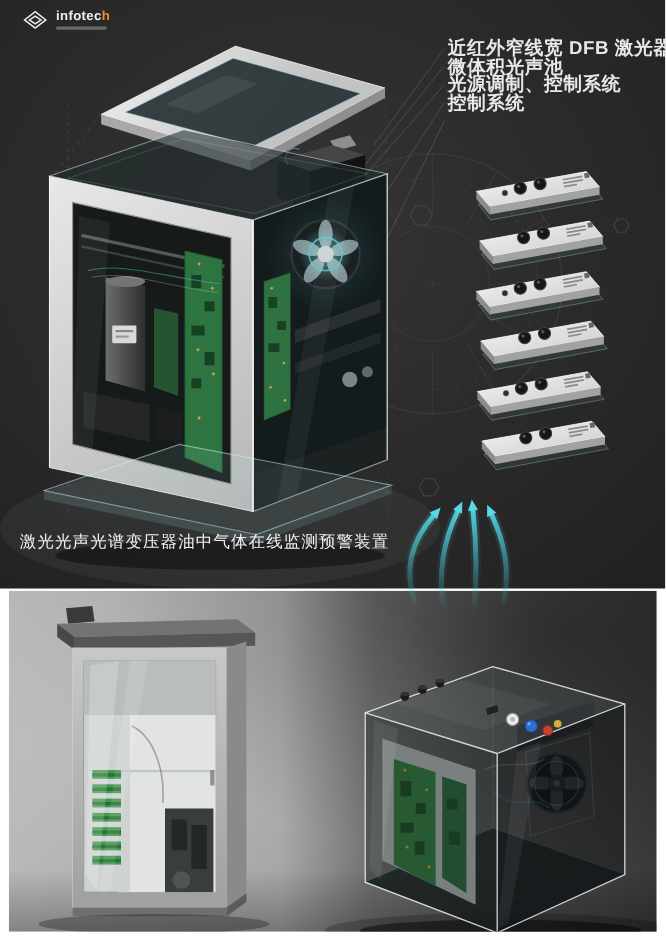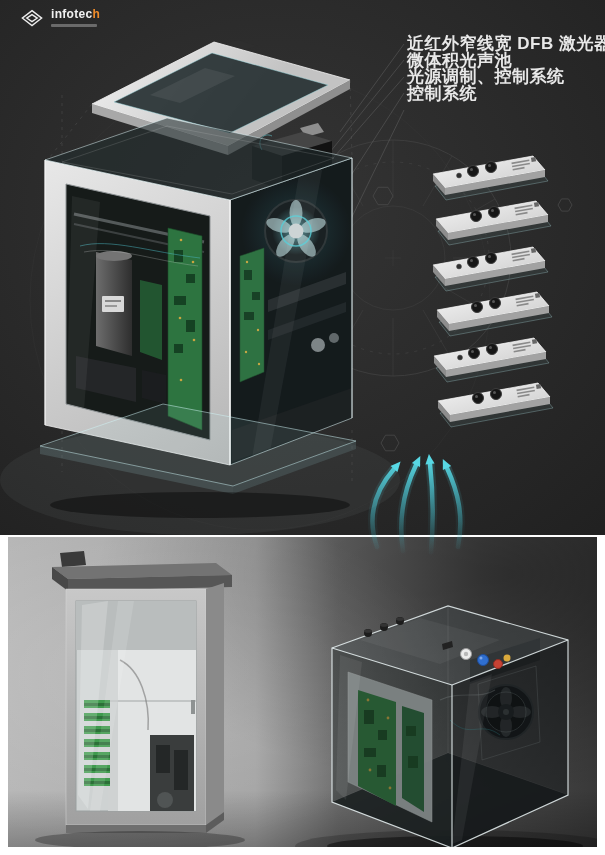--- a/index.html
+++ b/index.html
@@ -502,14 +502,15 @@
   </div>
 </div>
 
 <div class="callouts">
   <div class="line">近红外窄线宽 DFB 激光器</div>
   <div class="line">微体积光声池</div>
   <div class="line">光源调制、控制系统</div>
   <div class="line">控制系统</div>
 </div>
 
+<div class="caption">激光光声光谱变压器油中气体在线监测预警装置</div>
 
 </div>
 
 </body></html>

